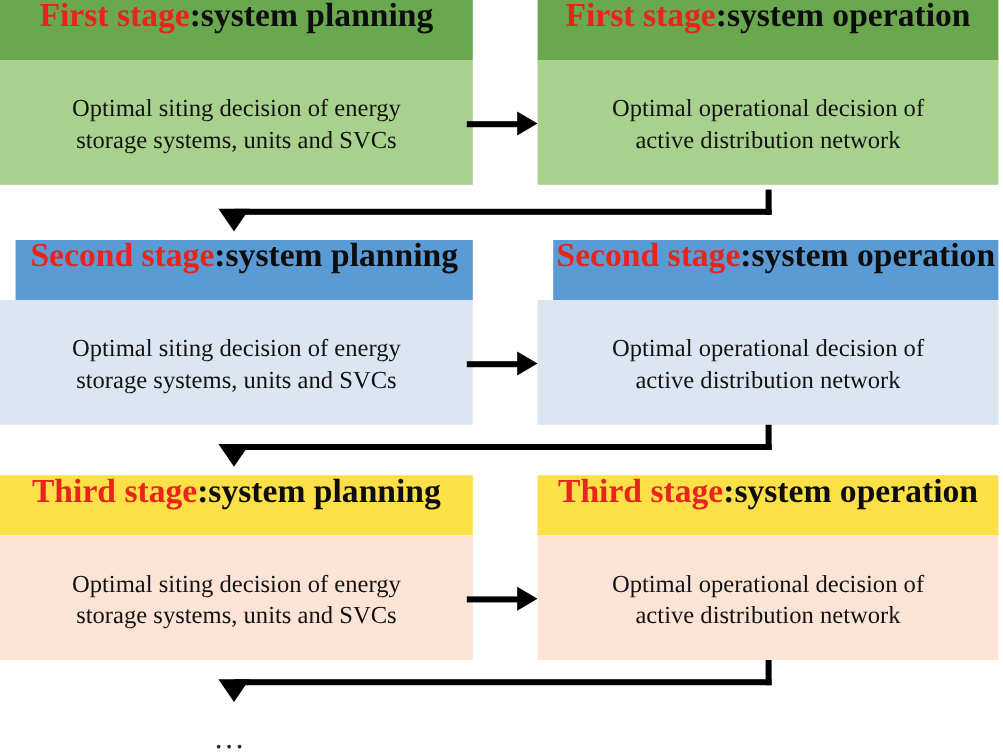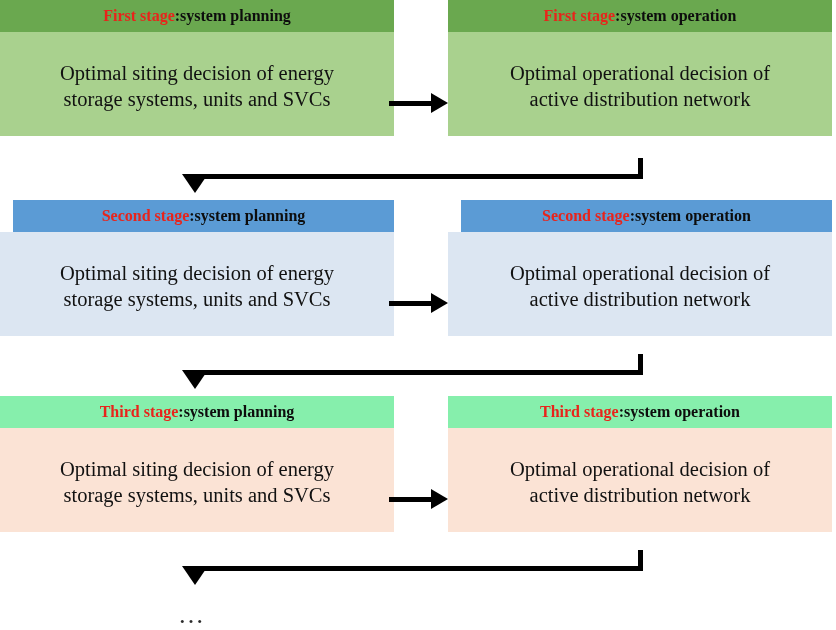--- a/index.html
+++ b/index.html
@@ -5,38 +5,38 @@
   html,body{margin:0;padding:0;background:#ffffff;}
   body{
     width:836px;height:630px;position:relative;overflow:hidden;
     font-family:"Liberation Serif","DejaVu Serif",serif;
   }
   .stage-row{position:absolute;left:0;width:836px;}
   .col{position:absolute;top:0;}
   .col-left{left:0;width:394px;}
   .col-right{left:448px;width:384px;}
   .hdr{
-    height:32px;display:flex;align-items:center;justify-content:center;
-    font-size:16px;font-weight:bold;line-height:1;white-space:nowrap;
+    height:50px;display:flex;justify-content:center;
+    font-size:28px;font-weight:bold;line-height:1;white-space:nowrap;
   }
   .hdr .stage-name{color:#e8241b;font-weight:bold;}
   .hdr .stage-kind{color:#0d0d0d;font-weight:bold;}
   .body-box{
     height:104px;display:flex;flex-direction:column;align-items:center;
     justify-content:center;font-size:20.5px;color:#111111;line-height:1.28;
     text-align:center;padding-top:4px;box-sizing:border-box;
   }
   .body-box span{display:block;}
 
   
   .green .hdr{background:#6aa84f;}
   .green .body-box{background:#a9d18e;}
   .blue  .hdr{background:#5b9bd5;margin-left:13px;}
   .blue  .body-box{background:#dce6f2;}
-  .orange .hdr{background:#86efac;}
+  .orange .hdr{background:#fde047;}
   .orange .body-box{background:#fbe3d5;}
 
   
   .arrow-h{position:absolute;height:22px;width:60px;}
   .arrow-h .shaft{position:absolute;left:0;top:9px;width:44px;height:5px;background:#000;}
   .arrow-h .head{
     position:absolute;left:42px;top:1px;width:0;height:0;
     border-top:10px solid transparent;border-bottom:10px solid transparent;
     border-left:17px solid #000;
   }

